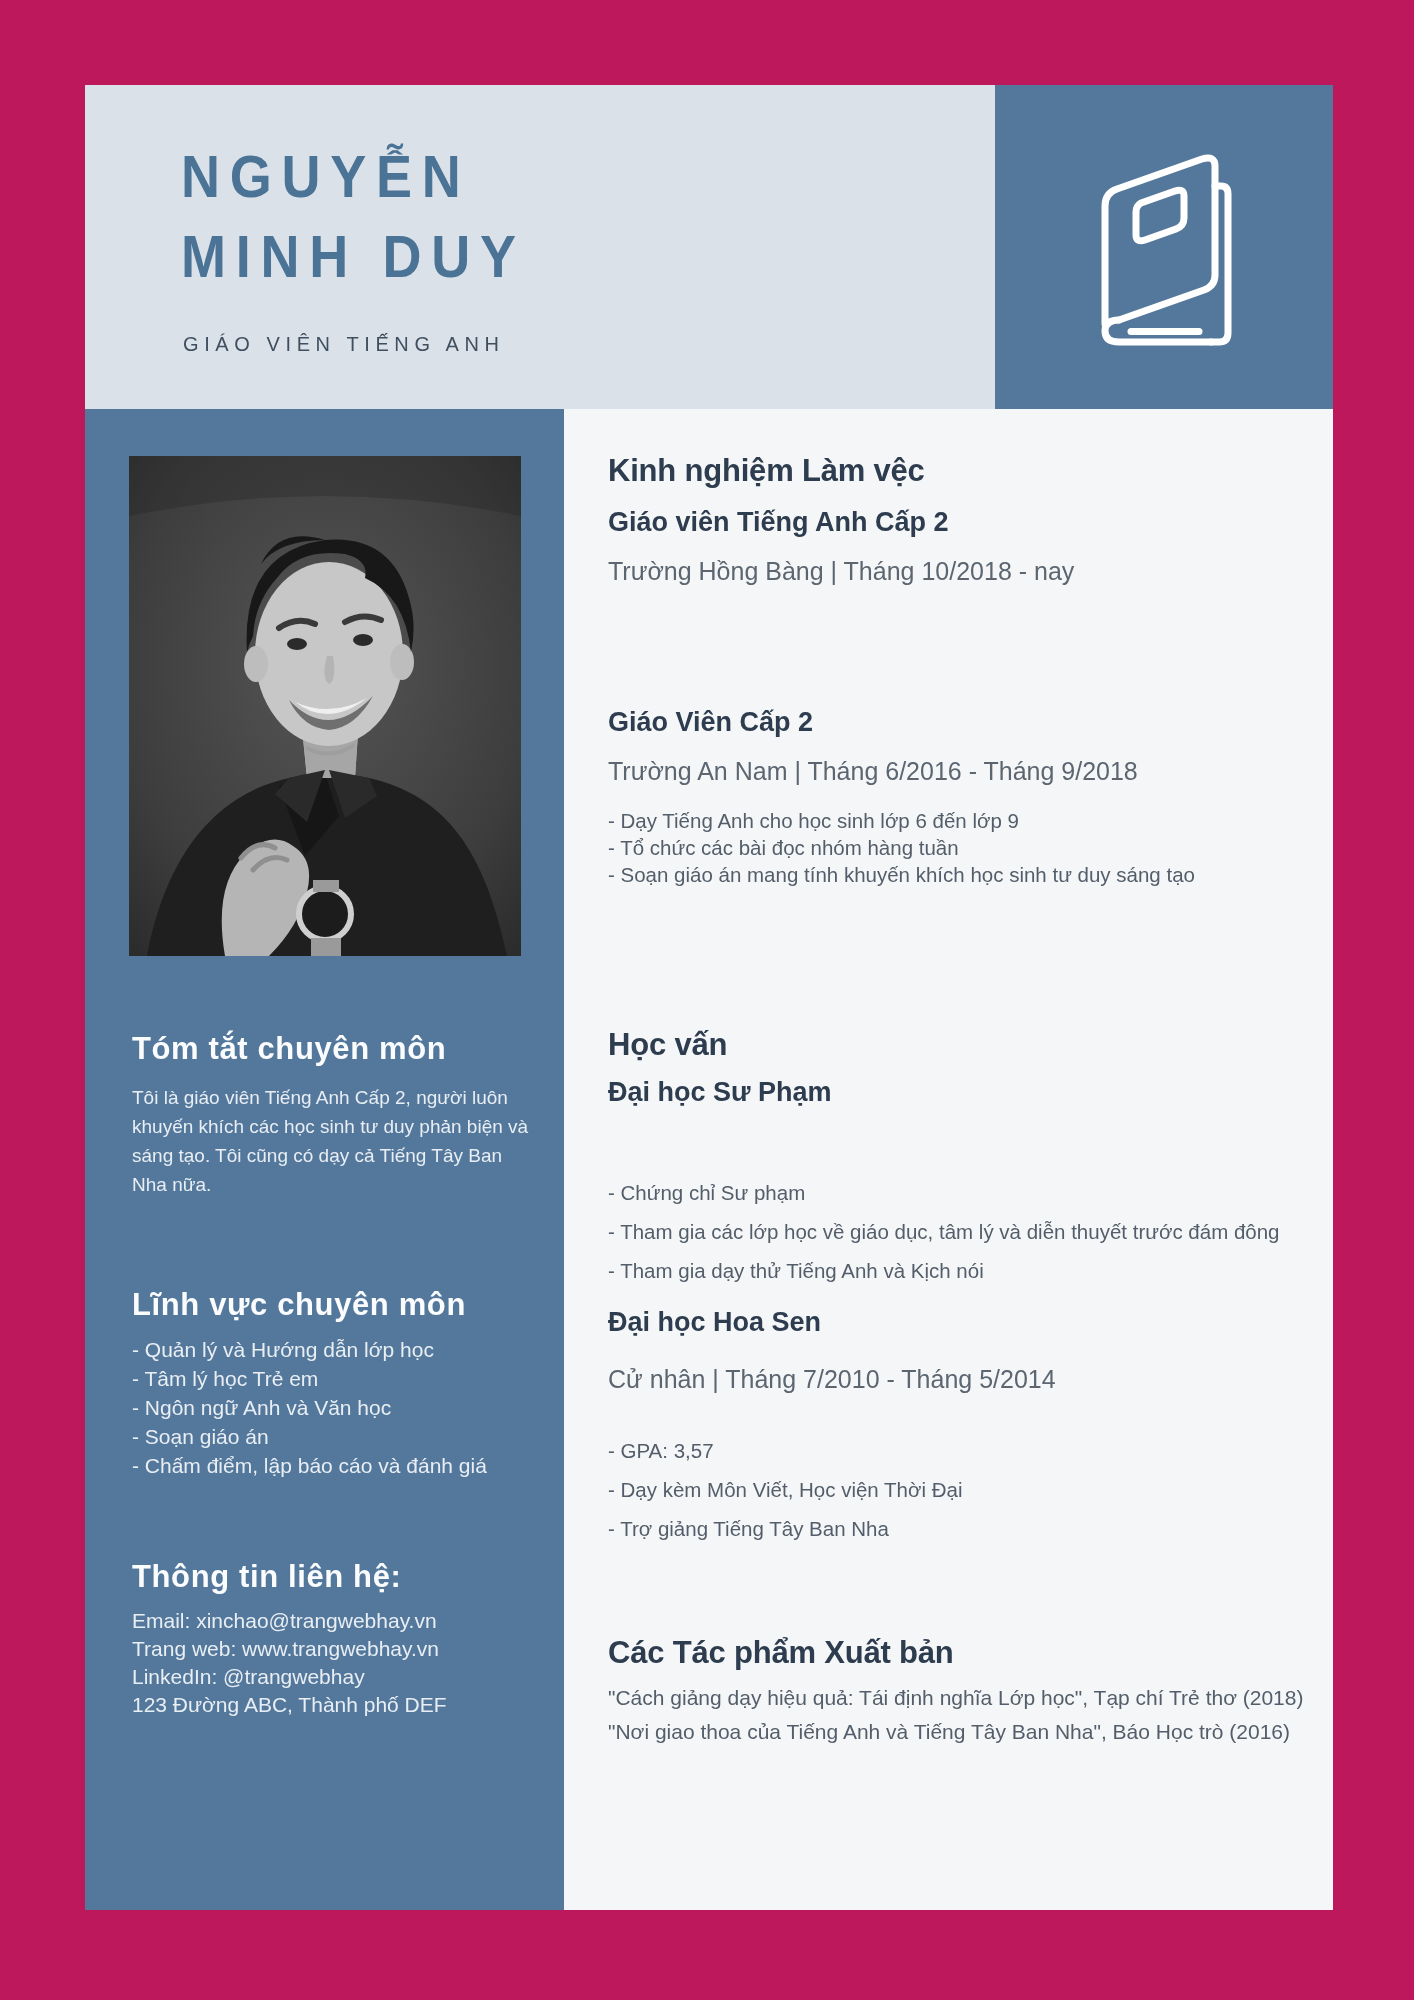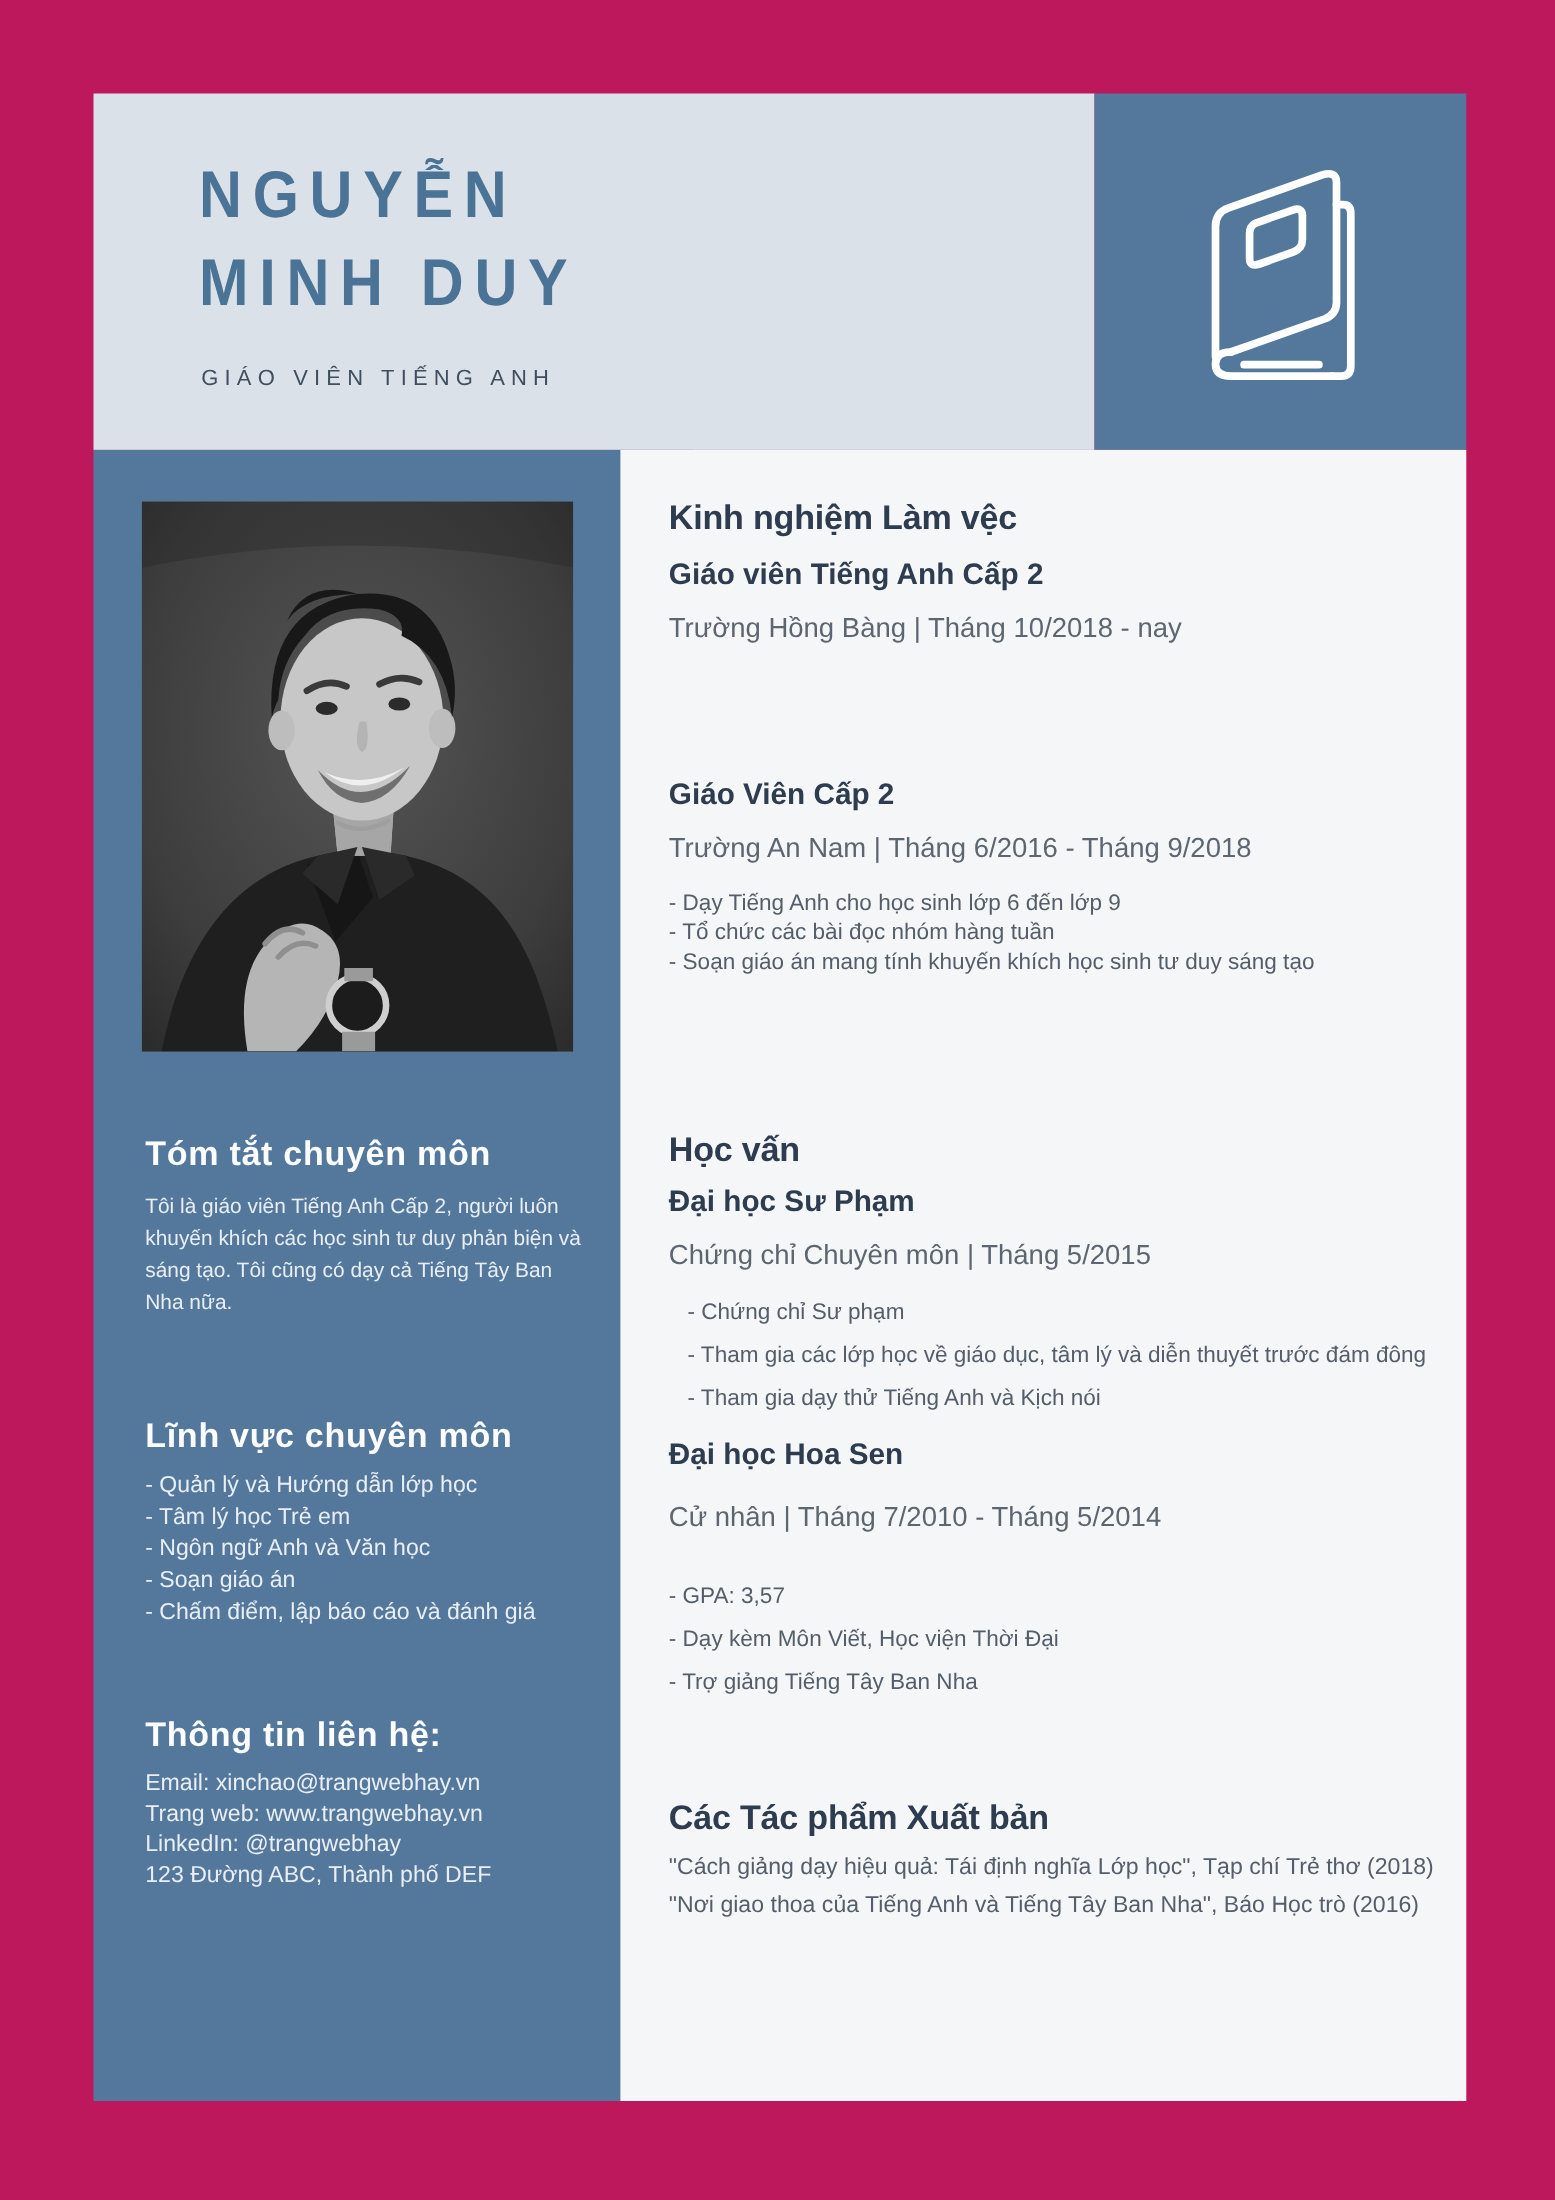--- a/index.html
+++ b/index.html
@@ -53,21 +53,21 @@
   .t-exp{top:44px;}
   .t-job1-role{top:98px;}
   .t-job1-meta{top:148px;}
   .t-job1-b{top:198px;}
   .t-job2-role{top:298px;}
   .t-job2-meta{top:348px;}
   .t-job2-b{top:398px;}
   .t-edu{top:618px;}
   .t-sch1-name{top:668px;}
   .t-sch1-meta{top:718px;}
-  .t-sch1-b{top:764px;margin-left:17px;}
+  .t-sch1-b{top:764px;}
   .t-sch2-name{top:898px;}
   .t-sch2-meta{top:956px;}
   .t-sch2-b{top:1022px;}
   .t-pub{top:1226px;}
   .t-pub-items{top:1272px;}
 </style>
 </head>
 <body>
 
 <div class="page">
@@ -178,21 +178,20 @@
     <div class="m-meta t-job2-meta">Trường An Nam | Tháng 6/2016 - Tháng 9/2018</div>
     <div class="m-bullets tight t-job2-b">
       <div>- Dạy Tiếng Anh cho học sinh lớp 6 đến lớp 9</div>
       <div>- Tổ chức các bài đọc nhóm hàng tuần</div>
       <div>- Soạn giáo án mang tính khuyến khích học sinh tư duy sáng tạo</div>
     </div>
 
     <h1 class="m-sec t-edu">Học vấn</h1>
 
     <h3 class="m-role t-sch1-name">Đại học Sư Phạm</h3>
-    <div class="m-meta t-sch1-meta">Chứng chỉ Chuyên môn | Tháng 5/2015</div>
     <div class="m-bullets loose t-sch1-b">
       <div>- Chứng chỉ Sư phạm</div>
       <div>- Tham gia các lớp học về giáo dục, tâm lý và diễn thuyết trước đám đông</div>
       <div>- Tham gia dạy thử Tiếng Anh và Kịch nói</div>
     </div>
 
     <h3 class="m-role t-sch2-name">Đại học Hoa Sen</h3>
     <div class="m-meta t-sch2-meta">Cử nhân | Tháng 7/2010 - Tháng 5/2014</div>
     <div class="m-bullets loose t-sch2-b">
       <div>- GPA: 3,57</div>

